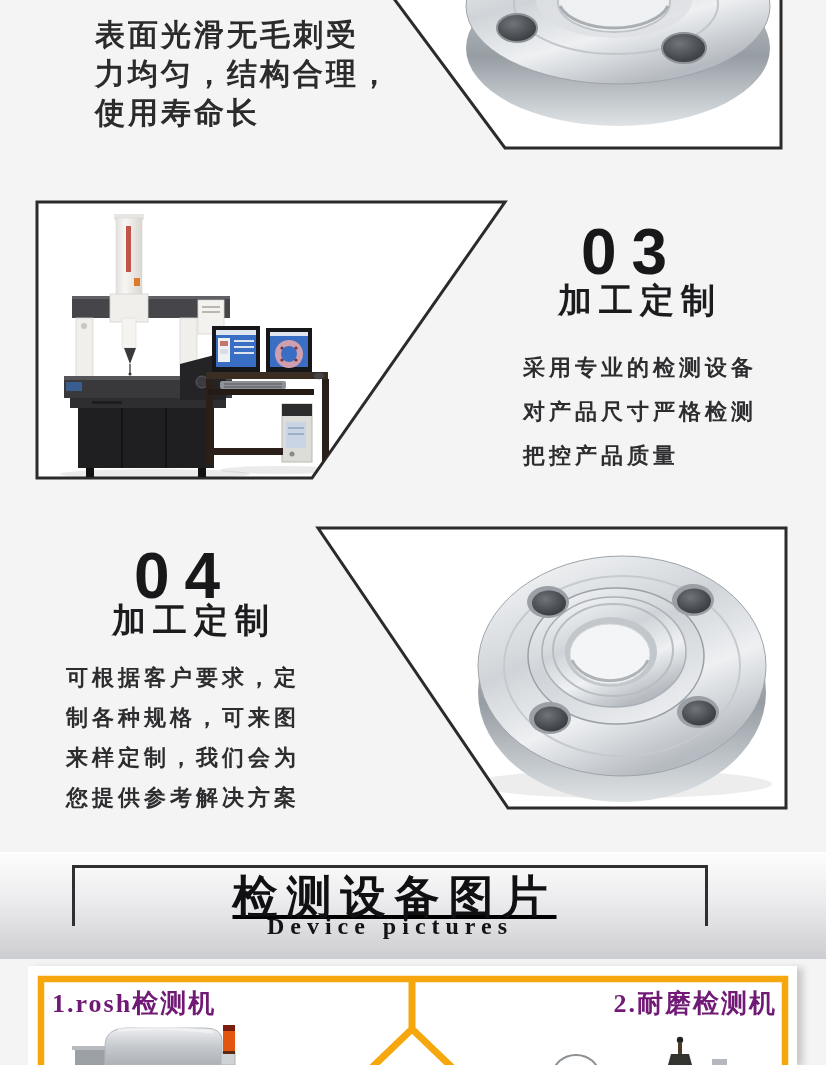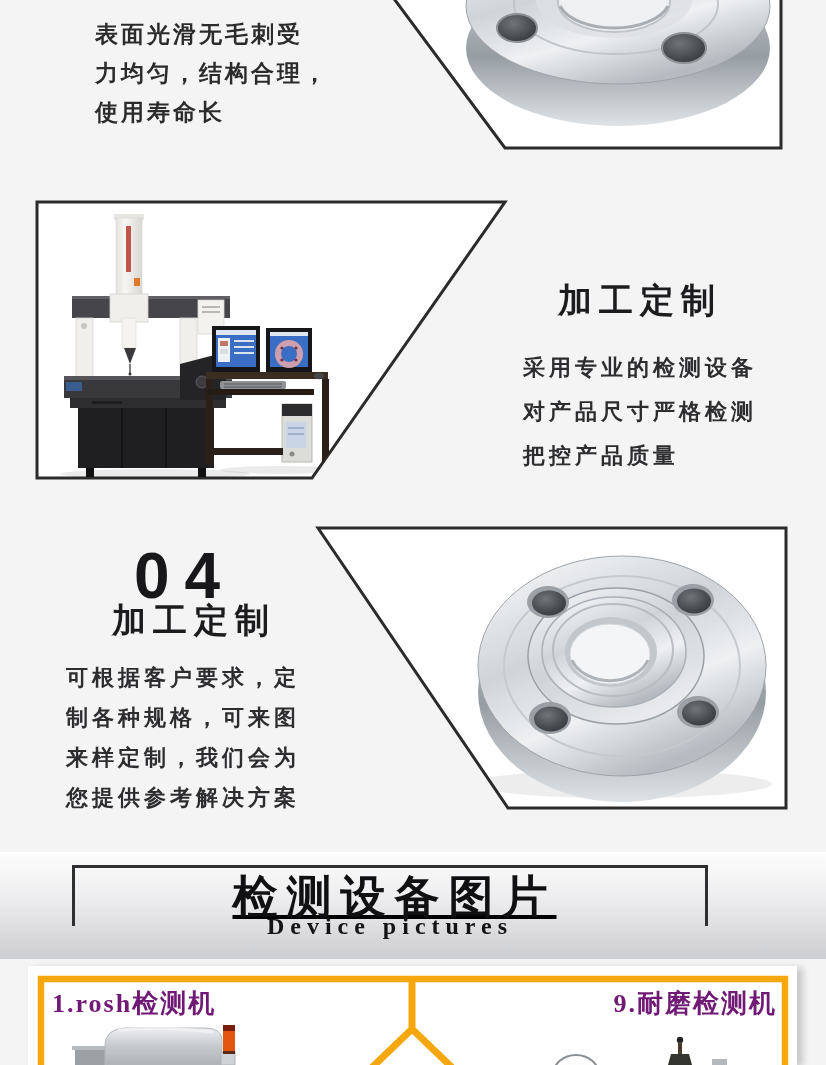--- a/index.html
+++ b/index.html
@@ -5,21 +5,21 @@
   html,body{margin:0;padding:0;background:#ffffff;}
   .page{
     position:relative;width:826px;height:1065px;overflow:hidden;
     background:#f4f4f5;
     font-family:"Liberation Sans","DejaVu Sans",sans-serif;
   }
   .abs{position:absolute;}
 
   
   .intro{left:95px;top:15px;color:#2b2b2b;font-weight:700;
-         font-size:23px;letter-spacing:3px;line-height:39px;white-space:nowrap;font-family:Liberation Serif, serif;}
+         font-size:30px;letter-spacing:3px;line-height:39px;white-space:nowrap;font-family:Liberation Serif, serif;}
 
   
   .step-num{font-size:64px;font-weight:900;color:#18181a;letter-spacing:15px;
             line-height:1;white-space:nowrap;}
   .step-title{font-size:34px;font-weight:900;color:#1c1c1e;letter-spacing:7px;
               line-height:1;white-space:nowrap;}
   .step-body{font-weight:700;color:#2d2d2f;font-size:22px;letter-spacing:4px;
              white-space:nowrap;}
   .body3{left:523px;top:346px;line-height:44px;}
   .body4{left:66px;top:658px;line-height:40px;}
@@ -183,20 +183,21 @@
       <rect x="252" y="208" width="30" height="58" fill="#dcdcd8" stroke="#b9b9b4" stroke-width="1"></rect>
       <rect x="252" y="208" width="30" height="12" fill="#2c2c2f"></rect>
       <rect x="256" y="226" width="20" height="26" fill="#c9d4e4"></rect>
       <line x1="258" y1="232" x2="274" y2="232" stroke="#8fa3c0" stroke-width="1.5"></line>
       <line x1="258" y1="238" x2="274" y2="238" stroke="#8fa3c0" stroke-width="1.5"></line>
       <circle cx="262" cy="258" r="2.5" fill="#8a8a86"></circle>
       <rect x="183" y="252" width="70" height="7" fill="#2a2019"></rect>
     </g>
   </svg>
 
+  <div class="abs step-num" id="num3">03</div>
   <div class="abs step-title" id="title3">加工定制</div>
   <div class="abs step-body body3">
     <div>采用专业的检测设备</div>
     <div>对产品尺寸严格检测</div>
     <div>把控产品质量</div>
   </div>
 
   <div class="abs step-num" id="num4">04</div>
   <div class="abs step-title" id="title4">加工定制</div>
   <div class="abs step-body body4">
@@ -278,16 +279,16 @@
       </g>
       <g>
         <ellipse cx="548" cy="109" rx="23" ry="20" fill="#fdfdfd" stroke="#8a8f94" stroke-width="2"></ellipse>
         <circle cx="652" cy="74" r="3.2" fill="#222"></circle>
         <rect x="650" y="76" width="4" height="12" fill="#4a3a2a"></rect>
         <polygon points="643,88 661,88 664,99 640,99" fill="#33332f"></polygon>
         <rect x="684" y="93" width="15" height="6" fill="#b5b9bd"></rect>
       </g>
     </svg>
     <span class="device-label lbl-left">1.rosh检测机</span>
-    <span class="device-label lbl-right">9.耐磨检测机</span>
+    <span class="device-label lbl-right">2.耐磨检测机</span>
   </div>
 
 </div>
 
 </body></html>

